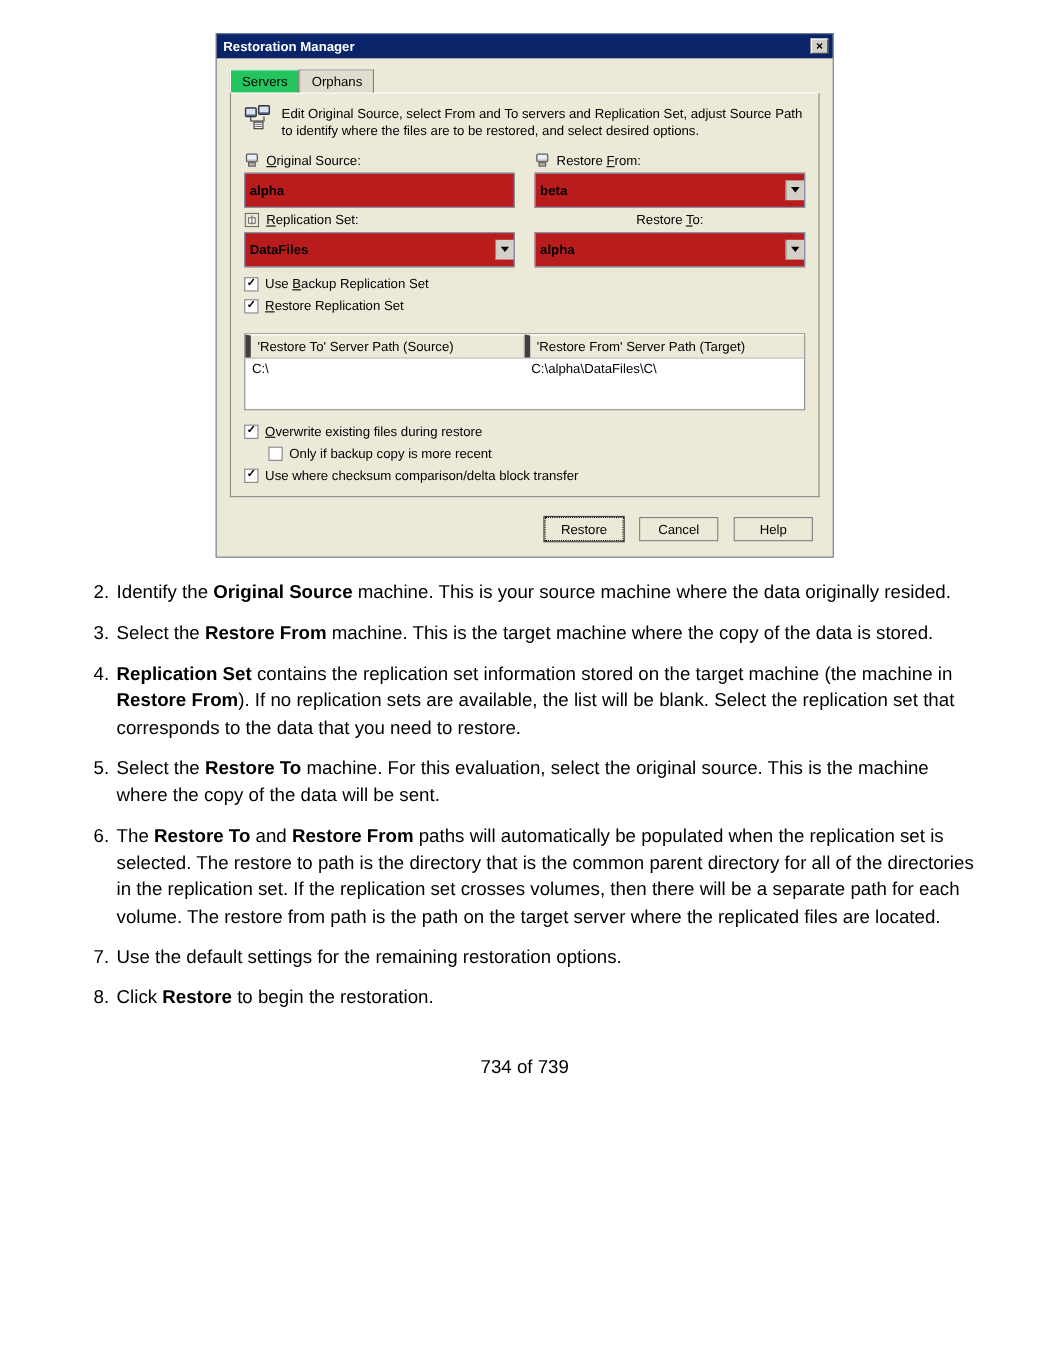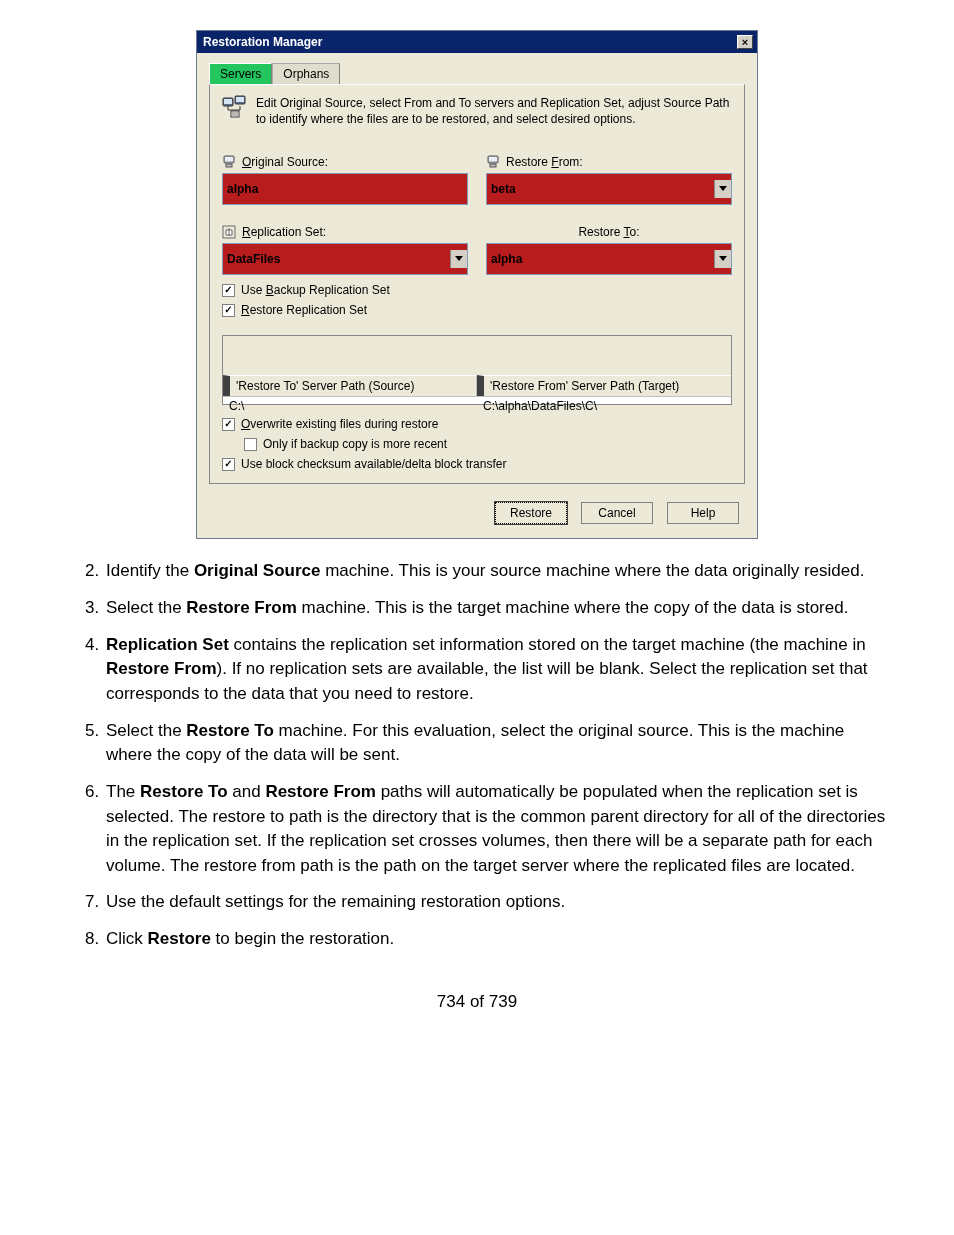--- a/index.html
+++ b/index.html
@@ -98,21 +98,21 @@
   .form-grid {
     display: grid;
     grid-template-columns: 1fr 1fr;
     column-gap: 18px;
     row-gap: 4px;
   }
   .lbl-row {
     display: flex;
     align-items: center;
     gap: 6px;
-    margin-top: 16px;
+    margin-top: 0;
   }
   .srv-icon {
     width: 14px;
     height: 14px;
     display: inline-block;
   }
   .srv-icon svg { width: 14px; height: 14px; display:block; }
   .text-input, .combo {
     height: 32px;
     background: #b91c1c;
@@ -178,22 +178,21 @@
     grid-template-columns: 1fr 1fr;
   }
   .paths-head {
     background: #ece9d8;
     border-bottom: 1px solid #c0c0c0;
   }
   .paths-head > div {
     padding: 3px 6px;
     border-right: 1px solid #c0c0c0;
     border-top: 1px solid #fff;
-    border-left: 7px solid #404040;
-    margin-top: 39px;
+    border-left: 5px solid #404040;
   }
   .paths-head > div:last-child { border-right: none; }
   .paths-row > div {
     padding: 2px 6px;
   }
   .checks-block {
     margin-top: 12px;
   }
   .btnbar {
     display: flex;
@@ -354,21 +353,21 @@
       <div class="chk-row">
         <span class="chk">✓</span>
         <span><u>O</u><span>verwrite existing files during restore</span></span>
       </div>
       <div class="chk-row indent">
         <span class="chk"></span>
         <span>Only if backup copy is more recent</span>
       </div>
       <div class="chk-row">
         <span class="chk">✓</span>
-        <span>Use block checksum available/delta block transfer</span>
+        <span>Use where checksum comparison/delta block transfer</span>
       </div>
     </div>
 
   </div>
 
   <div class="btnbar">
     <div class="win-btn default">Restore</div>
     <div class="win-btn">Cancel</div>
     <div class="win-btn">Help</div>
   </div>

